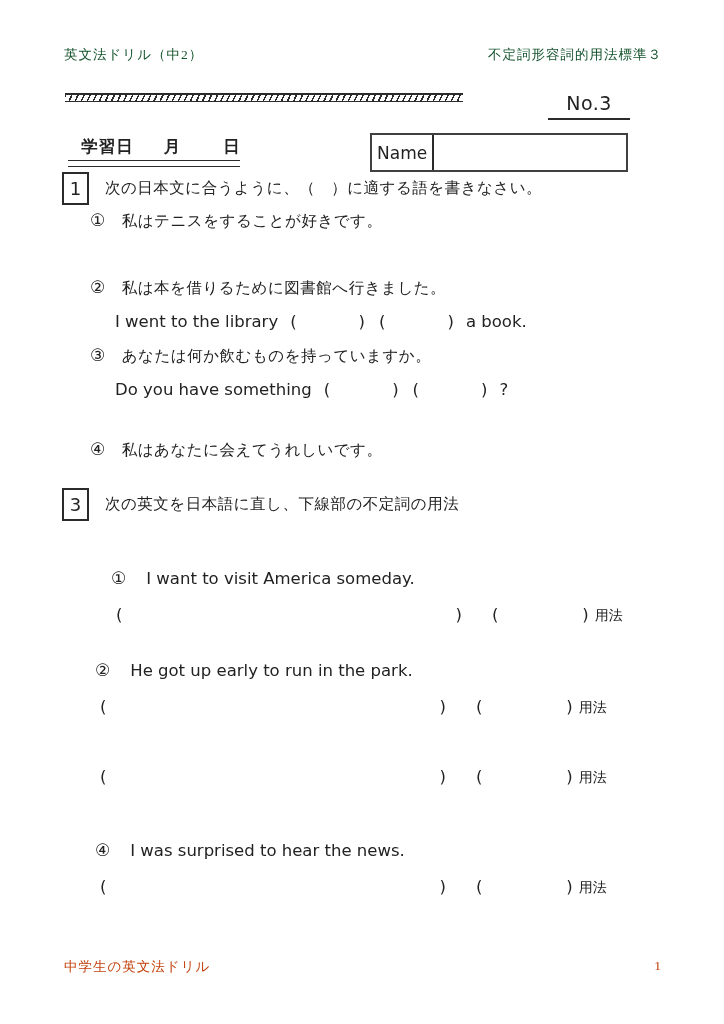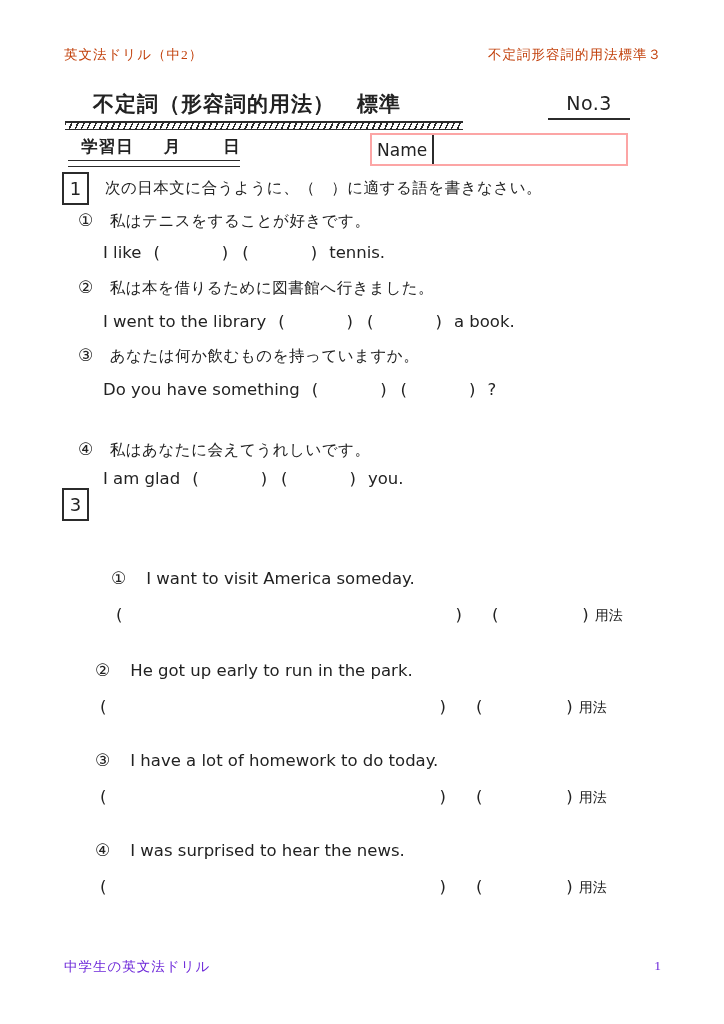--- a/index.html
+++ b/index.html
@@ -10,27 +10,27 @@
     background:#ffffff;
     color:#222222;
     font-family:"DejaVu Sans","Liberation Sans",sans-serif;
     overflow:hidden;
   }
   
   .runhead{
     position:absolute;top:46px;left:64px;right:62px;
     display:flex;justify-content:space-between;
     font-family:"Liberation Serif","DejaVu Serif",serif;
-    font-size:13.5px;color:#c2410c;letter-spacing:1px;
+    font-size:13.5px;color:#14532d;letter-spacing:1px;
   }
   .runfoot{
     position:absolute;top:958px;left:64px;right:62px;
     display:flex;justify-content:space-between;
     font-family:"Liberation Serif","DejaVu Serif",serif;
-    font-size:13.5px;color:#6d28d9;letter-spacing:1px;
+    font-size:13.5px;color:#c2410c;letter-spacing:1px;
   }
   
   .title-wrap{position:absolute;top:90px;left:65px;width:398px;}
   .title-text{
     font-size:21px;font-weight:bold;letter-spacing:1px;
     padding-left:28px;white-space:nowrap;
   }
   .hatch-rule{
     margin-top:3px;height:6px;
     border-top:2px solid #2b2b2b;
@@ -45,42 +45,42 @@
     position:absolute;top:134px;left:70px;width:170px;
     font-size:16.5px;font-weight:bold;letter-spacing:1px;
     padding:2px 4px 5px 6px;
     text-align:center;
   }
   .study-rule{position:absolute;top:160px;left:68px;width:172px;height:5px;
     border-top:1.5px solid #2b2b2b;border-bottom:1.5px solid #2b2b2b;}
   .study .gap-m{display:inline-block;width:30px;}
   .study .gap-d{display:inline-block;width:42px;}
   .namebox{
-    position:absolute;top:133px;left:370px;width:258px;height:33px;
-    border:2px solid #fca5a5;display:flex;align-items:stretch;box-sizing:border-box;gap:24px;
+    position:absolute;top:133px;left:370px;width:258px;height:39px;
+    border:2px solid #404040;display:flex;align-items:stretch;box-sizing:border-box;gap:24px;
   }
   .namebox .nlabel{
     border-right:2px solid #2b2b2b;
     display:flex;align-items:center;padding:0 5px;
     font-size:17px;
   }
   .namebox .nfield{flex:1;}
   
   .secbox{
     display:inline-flex;align-items:center;justify-content:center;
     width:27px;height:33px;border:2px solid #2b2b2b;box-sizing:border-box;
     font-size:18px;vertical-align:middle;flex:0 0 auto;
   }
   .sechead{position:absolute;display:flex;align-items:center;gap:16px;}
   .sechead .instr{font-size:15.5px;letter-spacing:0.5px;white-space:nowrap;}
   .sec1-head{top:172px;left:62px;}
   .sec3-head{top:488px;left:62px;}
   .sec3-instr2{position:absolute;top:536px;left:105px;font-size:15.5px;letter-spacing:0.5px;}
   
-  .q1{position:absolute;left:78px;}
+  .q1{position:absolute;left:90px;}
   .q1 .jprow{font-size:15.5px;letter-spacing:0.5px;white-space:nowrap;}
   .q1 .cnum{font-size:17px;margin-right:16px;}
   .q1 .enrow{margin-top:10px;padding-left:25px;font-size:16.5px;white-space:nowrap;}
   .blank-s{display:inline-block;width:58px;}
   .pp{padding:0 2px;}
   .sp{display:inline-block;width:10px;}
   .q1-1{top:210px;} .q1-1 .enrow{margin-top:11px;}
   .q1-2{top:277px;} .q1-2 .enrow{margin-top:13px;}
   .q1-3{top:345px;} .q1-3 .enrow{margin-top:13px;}
   .q1-4{top:412px;margin-top:27px;} .q1-4 .enrow{margin-top:8px;}
@@ -102,21 +102,20 @@
 <body>
 
 <div class="page">
 
   <div class="runhead">
     <span>英文法ドリル（中2）</span>
     <span>不定詞形容詞的用法標準３</span>
   </div>
 
   <div class="title-wrap">
-    <div class="title-text">不定詞（形容詞的用法）　標準</div>
     <div class="hatch-rule"></div>
   </div>
   <div class="no-wrap">
     <div class="no-text">No.3</div>
     <div class="no-rule"></div>
   </div>
 
   <div class="study">
     <span>学習日</span><span class="gap-m"></span><span>月</span><span class="gap-d"></span><span>日</span>
   </div>
@@ -127,40 +126,39 @@
     <span class="nfield"></span>
   </div>
 
   <div class="sechead sec1-head">
     <span class="secbox">1</span>
     <span class="instr">次の日本文に合うように、（　）に適する語を書きなさい。</span>
   </div>
 
   <div class="q1 q1-1">
     <div class="jprow"><span class="cnum">①</span><span>私はテニスをすることが好きです。</span></div>
-    <div class="enrow"><span>I like</span><span class="sp"></span><span class="pp">(</span><span class="blank-s"></span><span class="pp">)</span><span class="sp"></span><span class="pp">(</span><span class="blank-s"></span><span class="pp">)</span><span class="sp"></span><span>tennis.</span></div>
   </div>
 
   <div class="q1 q1-2">
     <div class="jprow"><span class="cnum">②</span><span>私は本を借りるために図書館へ行きました。</span></div>
     <div class="enrow"><span>I went to the library</span><span class="sp"></span><span class="pp">(</span><span class="blank-s"></span><span class="pp">)</span><span class="sp"></span><span class="pp">(</span><span class="blank-s"></span><span class="pp">)</span><span class="sp"></span><span>a book.</span></div>
   </div>
 
   <div class="q1 q1-3">
     <div class="jprow"><span class="cnum">③</span><span>あなたは何か飲むものを持っていますか。</span></div>
     <div class="enrow"><span>Do you have something</span><span class="sp"></span><span class="pp">(</span><span class="blank-s"></span><span class="pp">)</span><span class="sp"></span><span class="pp">(</span><span class="blank-s"></span><span class="pp">)</span><span class="sp"></span><span>?</span></div>
   </div>
 
   <div class="q1 q1-4">
     <div class="jprow"><span class="cnum">④</span><span>私はあなたに会えてうれしいです。</span></div>
-    <div class="enrow"><span>I am glad</span><span class="sp"></span><span class="pp">(</span><span class="blank-s"></span><span class="pp">)</span><span class="sp"></span><span class="pp">(</span><span class="blank-s"></span><span class="pp">)</span><span class="sp"></span><span>you.</span></div>
   </div>
 
   <div class="sechead sec3-head">
     <span class="secbox">3</span>
+    <span class="instr">次の英文を日本語に直し、下線部の不定詞の用法</span>
   </div>
 
   <div class="q3 q3-1">
     <div class="enrow3"><span class="cnum">①</span><span>I want to visit America someday.</span></div>
     <div class="ansrow">
         <span>(</span>
         <span class="gap-long"></span>
         <span>)</span>
         <span class="gap-mid"></span>
         <span>(</span>
@@ -178,21 +176,20 @@
         <span>)</span>
         <span class="gap-mid"></span>
         <span>(</span>
         <span class="gap-short"></span>
         <span>)</span>
         <span class="usage">用法</span>
       </div>
   </div>
 
   <div class="q3 q3-3">
-    <div class="enrow3"><span class="cnum">③</span><span>I have a lot of homework to do today.</span></div>
     <div class="ansrow">
         <span>(</span>
         <span class="gap-long"></span>
         <span>)</span>
         <span class="gap-mid"></span>
         <span>(</span>
         <span class="gap-short"></span>
         <span>)</span>
         <span class="usage">用法</span>
       </div>

